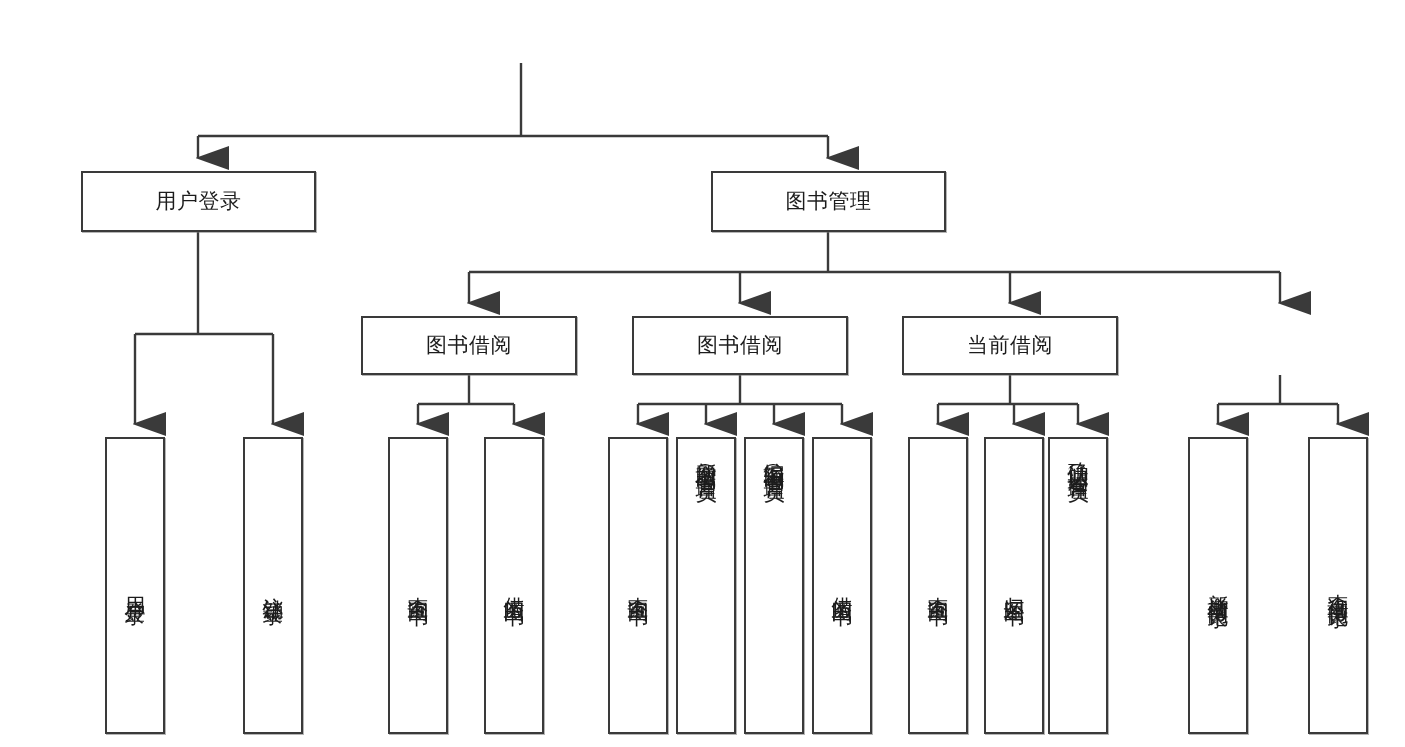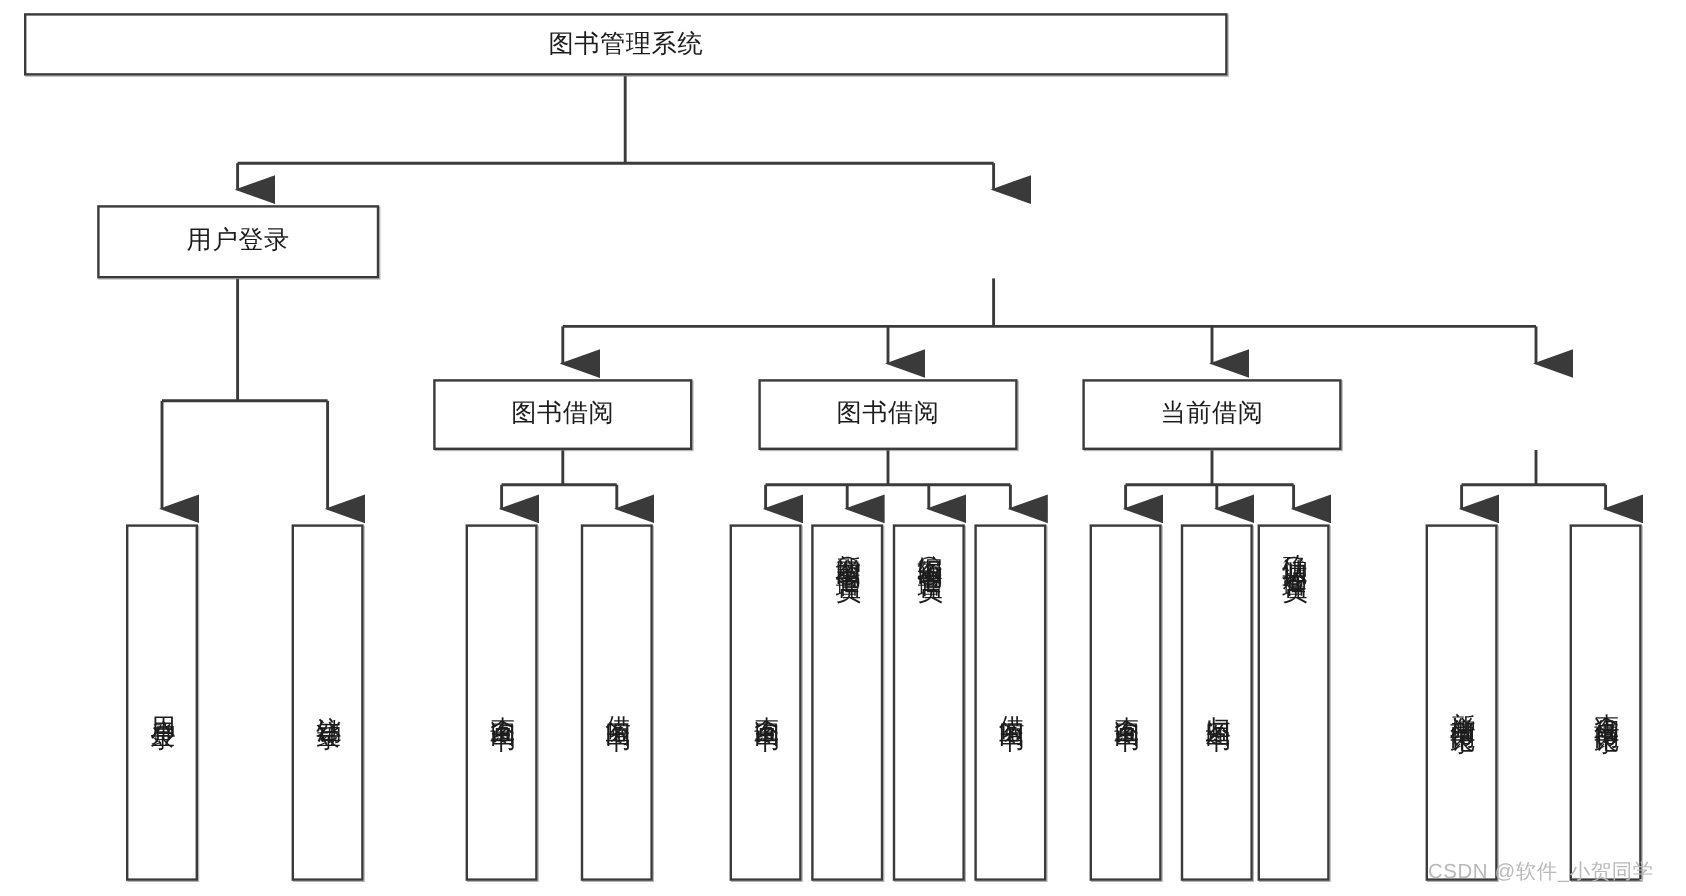--- a/index.html
+++ b/index.html
@@ -112,26 +112,26 @@
       <path d="M1014,404 L1014,424" marker-end="url(#arrow)"></path>
       <path d="M1078,404 L1078,424" marker-end="url(#arrow)"></path>
 
       <path d="M1280,375 L1280,404"></path>
       <path d="M1218,404 L1338,404"></path>
       <path d="M1218,404 L1218,424" marker-end="url(#arrow)"></path>
       <path d="M1338,404 L1338,424" marker-end="url(#arrow)"></path>
     </g>
   </svg>
 
-  <div class="node" id="node-root" style="left: 20px; top: 11px; width: 1003px; height: 52px;">
-    <span class="node-label">图书管理系统</span>
-  </div>
 
   <div class="node" id="node-l2-0" style="left: 81px; top: 171px; width: 235px; height: 61px;">
     <span class="node-label">用户登录</span>
+  </div>
+  <div class="node" id="node-l2-1" style="left: 711px; top: 171px; width: 235px; height: 61px;">
+    <span class="node-label">图书管理</span>
   </div>
 
   <div class="node" id="node-l3-0" style="left: 361px; top: 316px; width: 216px; height: 59px;">
     <span class="node-label">图书借阅</span>
   </div>
   <div class="node" id="node-l3-2" style="left: 902px; top: 316px; width: 216px; height: 59px;">
     <span class="node-label">当前借阅</span>
   </div>
   <div class="node" id="node-l3-1" style="left: 632px; top: 316px; width: 216px; height: 59px;">
     <span class="node-label">图书借阅</span>
@@ -174,15 +174,14 @@
     <span class="node-label">确认归还（管理员）</span>
   </div>
 
   <div class="node vertical mid" id="leaf-11" style="left: 1188px; top: 437px; width: 60px; height: 297px;">
     <span class="node-label">新增借阅记录</span>
   </div>
   <div class="node vertical mid" id="leaf-12" style="left: 1308px; top: 437px; width: 60px; height: 297px;">
     <span class="node-label">查询借阅记录</span>
   </div>
 
-  <div class="watermark" style="left: 1190px; top: 715px;">CSDN @软件_小贺同学</div>
 
 </div>
 
 </body></html>

